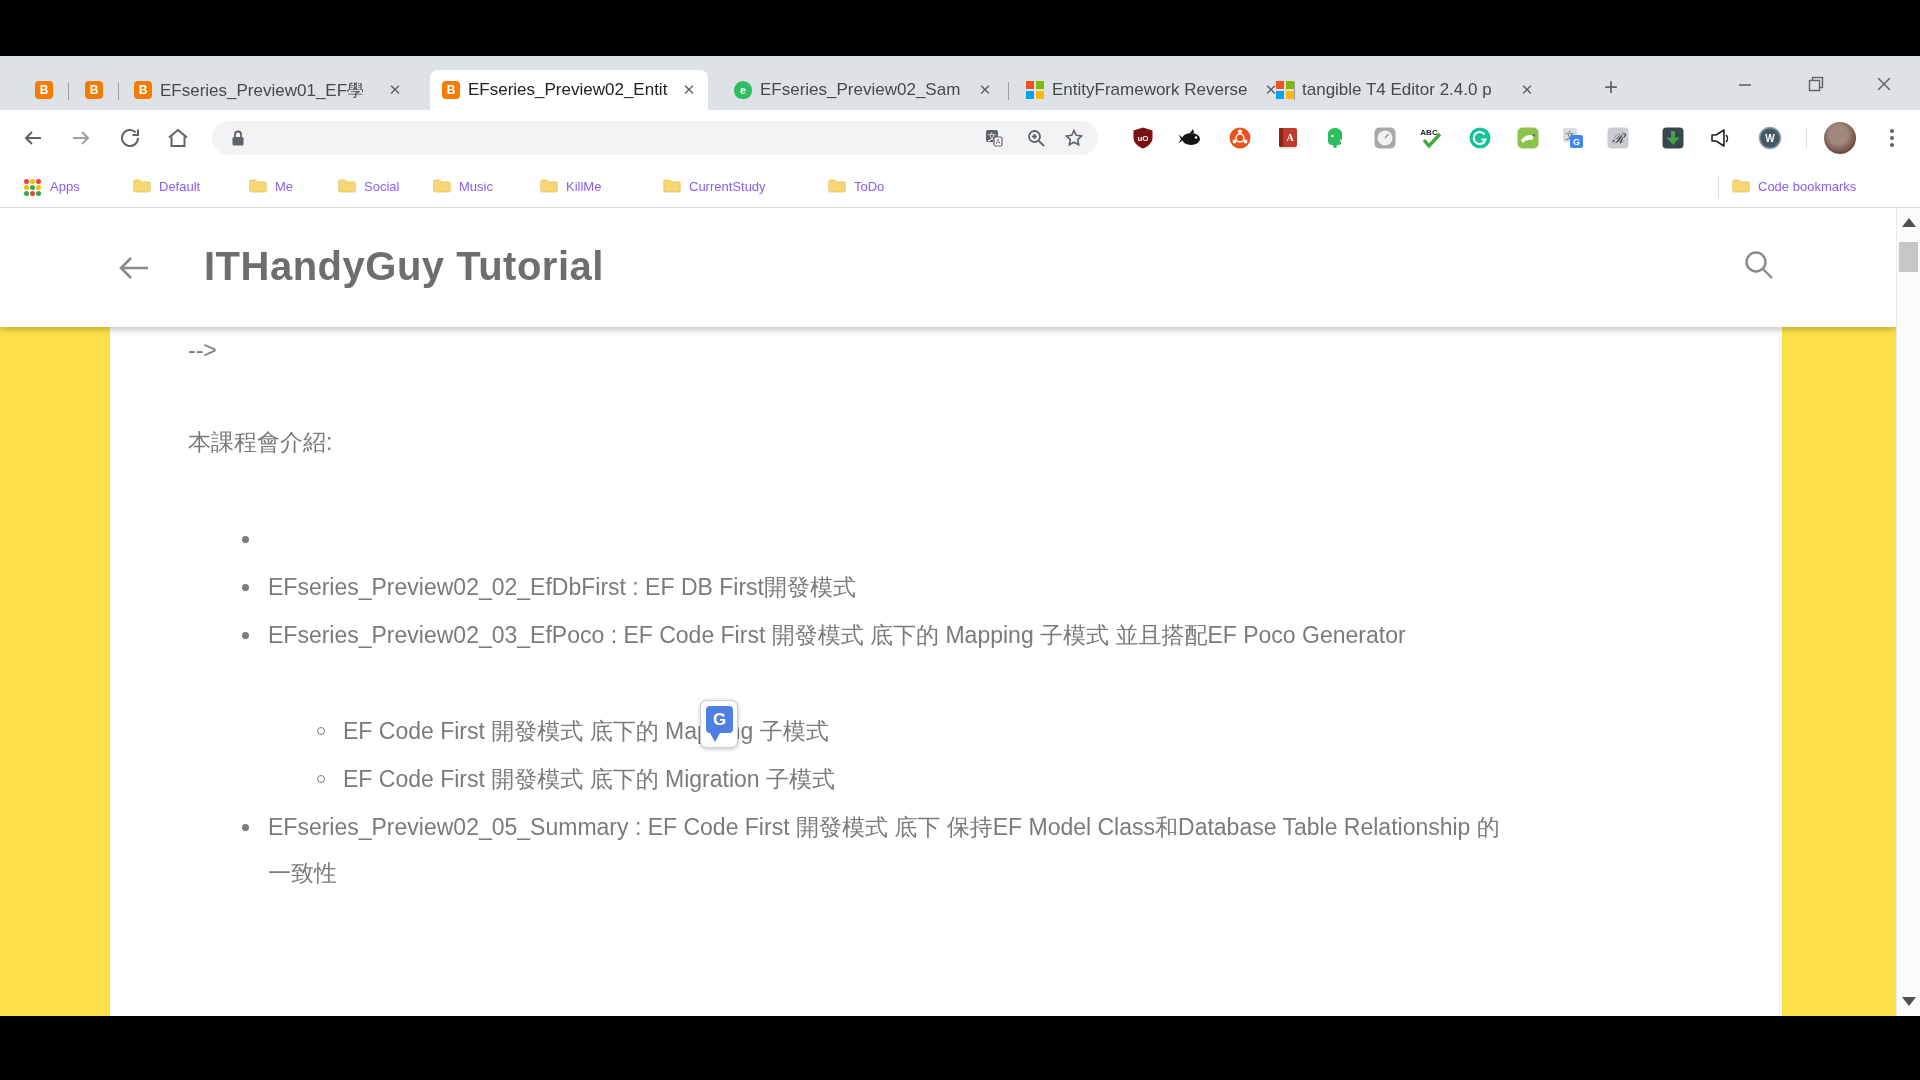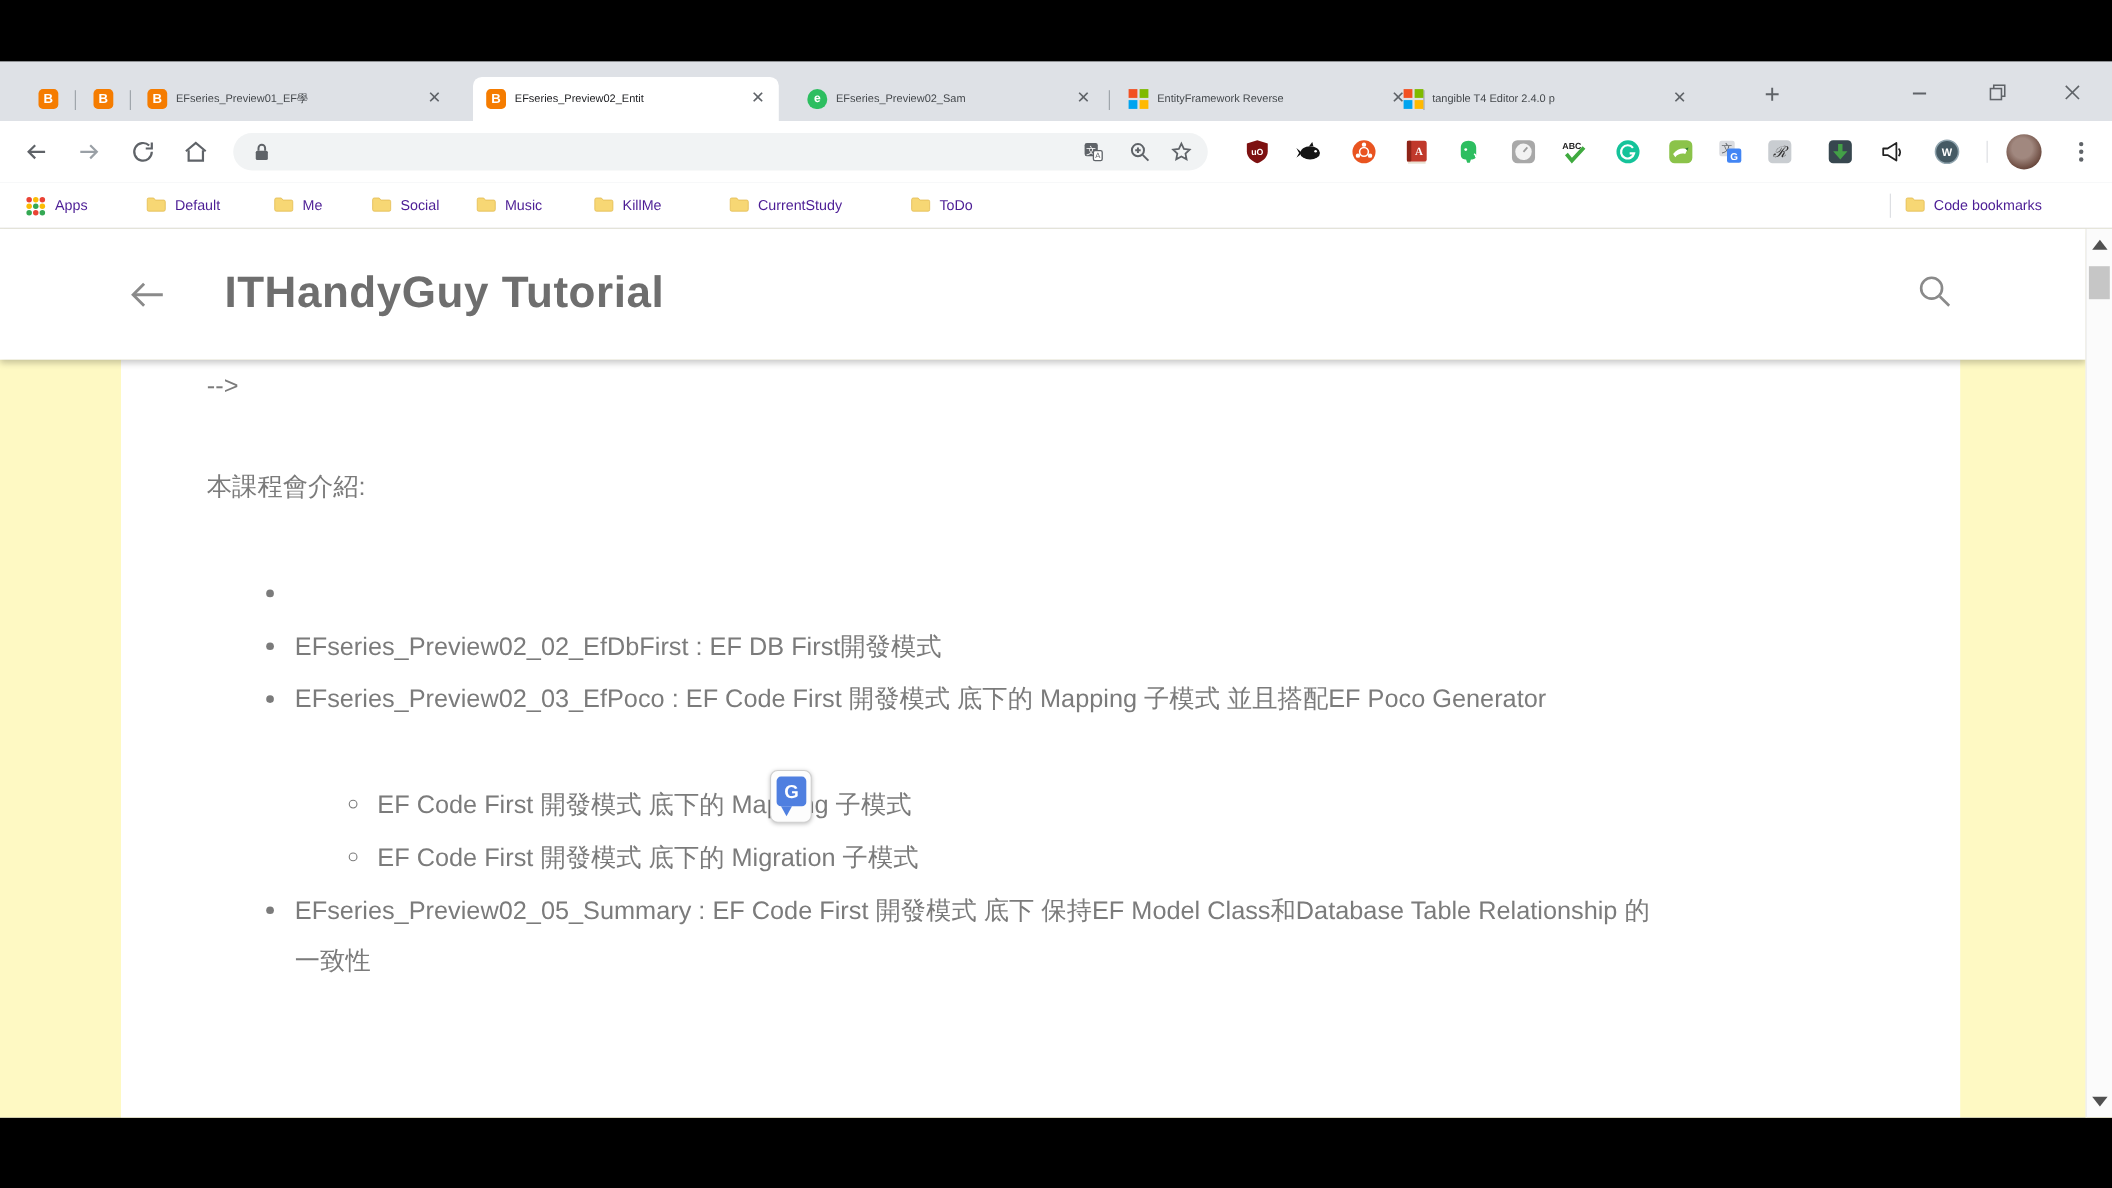--- a/index.html
+++ b/index.html
@@ -4,21 +4,21 @@
 <style>
   * { margin:0; padding:0; box-sizing:border-box; }
   html,body { width:1920px; height:1080px; background:#000; font-family:"Liberation Sans", sans-serif; overflow:hidden; }
   #window { position:absolute; top:56px; left:0; width:1920px; height:960px; background:#dee1e6; }
 
   
   #tabstrip { position:absolute; top:0; left:0; width:1920px; height:54px; background:#dee1e6; }
   .pinned-tab { position:absolute; top:14px; width:44px; height:40px; display:flex; align-items:center; justify-content:center; border-radius:8px 8px 0 0; }
   .tab { position:absolute; top:14px; height:40px; display:flex; align-items:center; padding:0 10px 0 12px; border-radius:8px 8px 0 0; color:#45494d; }
   .tab.active { background:#fff; color:#202124; }
-  .tab-title { font-size:10px; white-space:nowrap; overflow:hidden; text-overflow:clip; flex:1; margin:0 8px; }
+  .tab-title { font-size:17px; white-space:nowrap; overflow:hidden; text-overflow:clip; flex:1; margin:0 8px; }
   .tab-close { width:18px; height:18px; line-height:17px; text-align:center; font-size:15px; color:#5f6368; border-radius:50%; flex:none; }
   .tab-sep { position:absolute; top:26px; width:1px; height:18px; background:#9aa0a6; }
   .fav { width:18px; height:18px; flex:none; position:relative; }
   .fav-blogger { background:#f57c00; border-radius:4px; color:#fff; font-weight:bold; font-size:12px; line-height:18px; text-align:center; }
   .fav-ms { display:grid; grid-template-columns:8px 8px; grid-template-rows:8px 8px; gap:2px; width:18px; height:18px; }
   .fav-ms i { display:block; }
   .fav-ms i:nth-child(1){background:#f25022;} .fav-ms i:nth-child(2){background:#7fba00;}
   .fav-ms i:nth-child(3){background:#00a4ef;} .fav-ms i:nth-child(4){background:#ffb900;}
   .fav-ev { background:#2dbe60; border-radius:50% 50% 45% 45%; color:#fff; font-size:11px; font-weight:bold; line-height:18px; text-align:center; }
   .newtab { position:absolute; top:18px; font-size:24px; color:#5f6368; background:none; border:none; line-height:26px; }
@@ -32,28 +32,28 @@
   .pill-icon { position:absolute; top:7px; width:20px; height:20px; }
   .ext { position:absolute; top:16px; width:24px; height:24px; }
   .ext-div { position:absolute; top:18px; left:1806px; width:1px; height:20px; background:#dadce0; }
   #avatar { position:absolute; top:12px; left:1824px; width:32px; height:32px; border-radius:50%;
             background:radial-gradient(circle at 45% 40%, #a1887f 0 35%, #6d4c41 70%, #3e2723); }
   #kebab { position:absolute; top:14px; left:1882px; width:20px; height:28px; display:flex; flex-direction:column; align-items:center; justify-content:center; gap:3px; }
   #kebab i { width:4px; height:4px; border-radius:50%; background:#5f6368; }
 
   
   #bookmarks { position:absolute; top:110px; left:0; width:1920px; height:42px; background:#fff; border-bottom:1px solid #d9d9d9; }
-  .bm-label { position:absolute; top:0; line-height:42px; font-size:13px; color:#4c1d95; white-space:nowrap; }
+  .bm-label { position:absolute; top:0; line-height:42px; font-size:13px; color:#8b5cf6; white-space:nowrap; }
   .bm-folder { position:absolute; top:12px; width:18px; height:16px; }
   #apps-grid { position:absolute; top:13px; left:24px; width:17px; height:17px; display:grid; grid-template-columns:repeat(3,5px); grid-template-rows:repeat(3,5px); gap:1px; }
   #apps-grid i { border-radius:50%; }
   .bm-div { position:absolute; top:10px; left:1718px; width:1px; height:22px; background:#dadce0; }
 
   
-  #page { position:absolute; top:152px; left:0; width:1920px; height:808px; background:#fef9c3; overflow:hidden; }
+  #page { position:absolute; top:152px; left:0; width:1920px; height:808px; background:#fde047; overflow:hidden; }
   #content-col { position:absolute; top:119px; left:110px; width:1672px; height:689px; background:#fff; }
   #page-header { position:absolute; top:0; left:0; width:1896px; height:119px; background:#fff; box-shadow:0 3px 6px rgba(0,0,0,0.22); }
   #page-title { position:absolute; left:204px; top:36px; font-size:40px; font-weight:bold; color:#6e6e6e; letter-spacing:0.5px; }
   #hdr-back { position:absolute; left:116px; top:42px; width:36px; height:36px; }
   #hdr-search { position:absolute; left:1742px; top:40px; width:34px; height:34px; }
 
   .line { position:absolute; height:32px; line-height:32px; font-size:23px; color:#7b7b7b; white-space:nowrap; }
   .line .marker-dot { position:absolute; left:-26px; top:13px; width:7px; height:7px; border-radius:50%; background:#7b7b7b; }
   .line .marker-circle { position:absolute; left:-26px; top:12px; width:8px; height:8px; border-radius:50%; border:1.5px solid #7b7b7b; background:#fff; }
   .hl { background:#c9c9c9; padding:2px 4px 2px 2px; }

